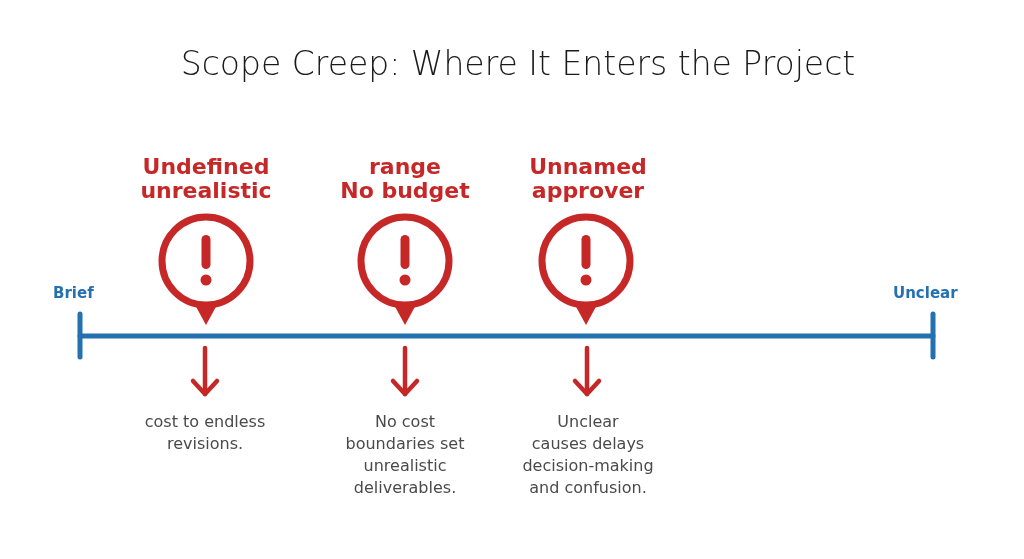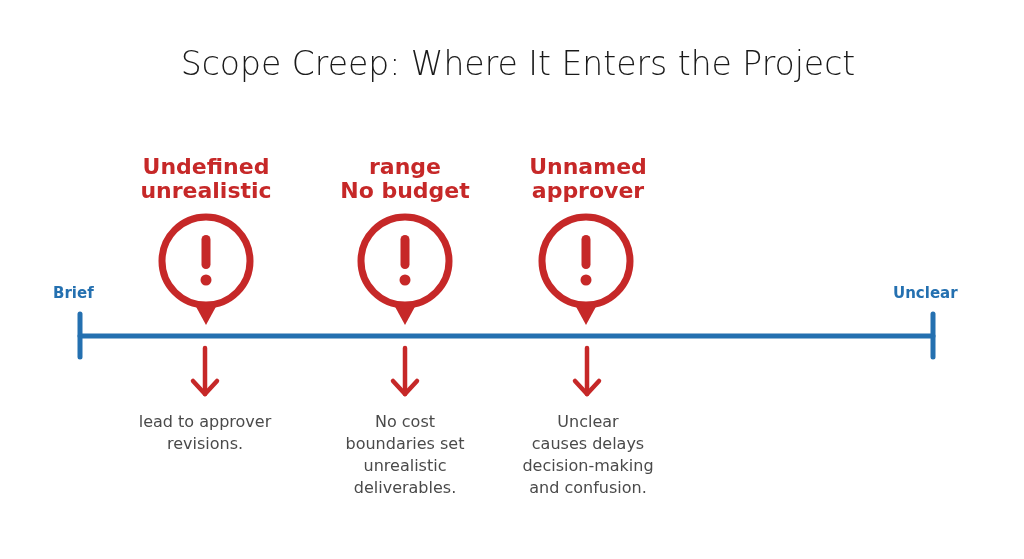--- a/index.html
+++ b/index.html
@@ -67,21 +67,21 @@
   </svg>
 
   <div class="endpoint-label" style="left:53px; top:284px;">Brief</div>
   <div class="endpoint-label" style="left:893px; top:284px;">Unclear</div>
 
   <div class="risk-title" style="left:116px; top:155px;">
     <div>Undefined</div>
     <div>unrealistic</div>
   </div>
   <div class="risk-desc" style="left:110px; top:411px;">
-    <div>lead to approver</div>
+    <div>cost to endless</div>
     <div>revisions.</div>
   </div>
 
   <div class="risk-title" style="left:315px; top:155px;">
     <div>range</div>
     <div>No budget</div>
   </div>
   <div class="risk-desc" style="left:310px; top:411px;">
     <div>No cost</div>
     <div>boundaries set</div>

